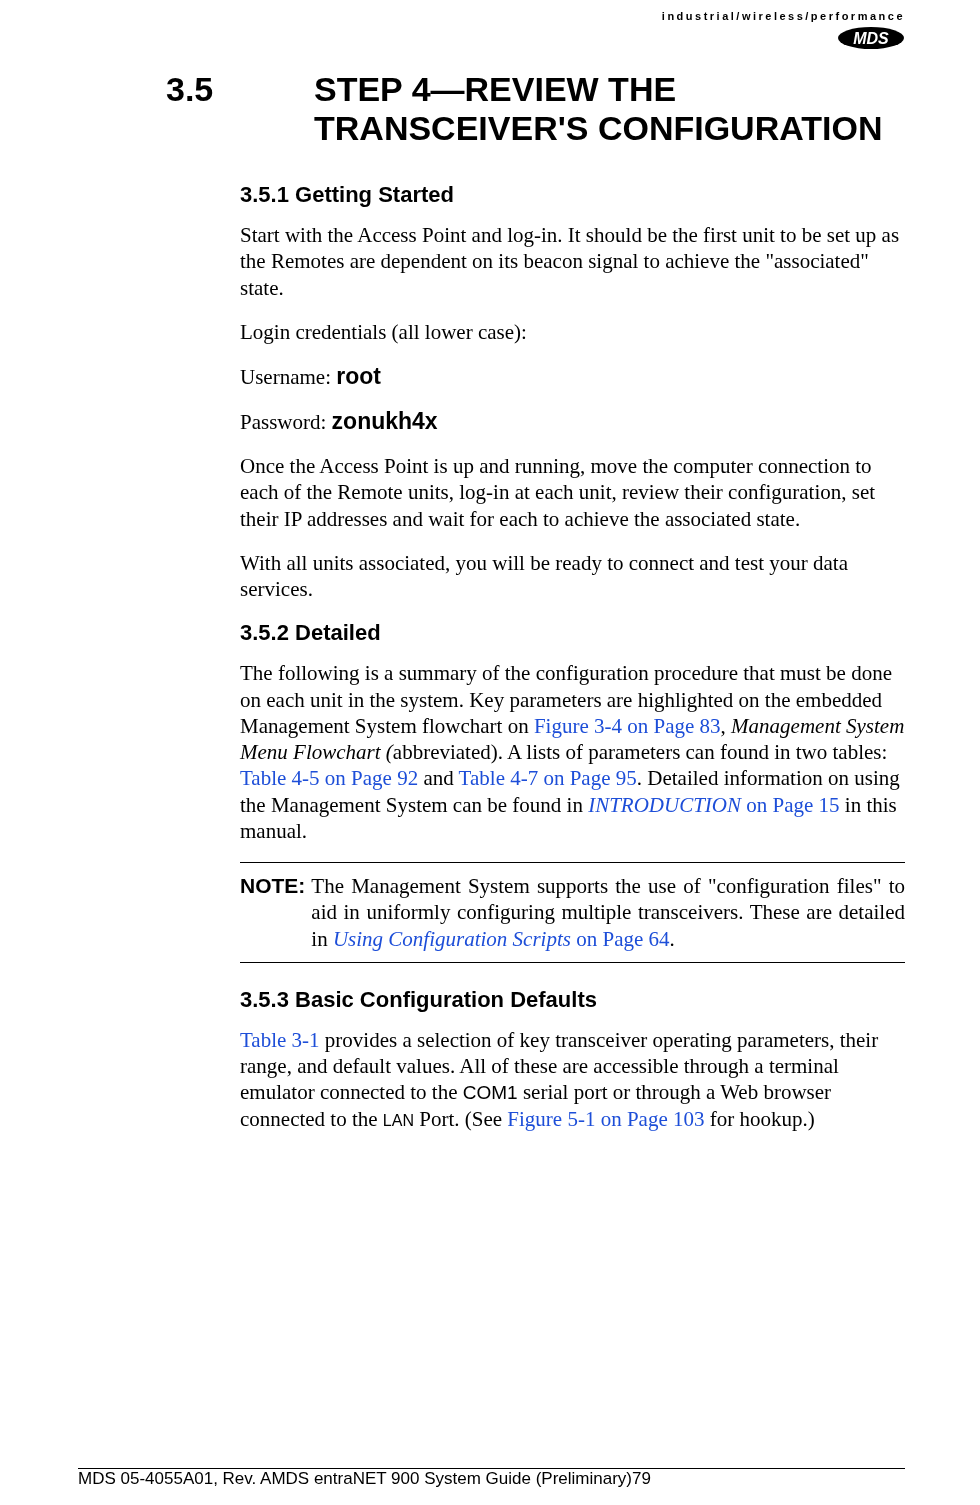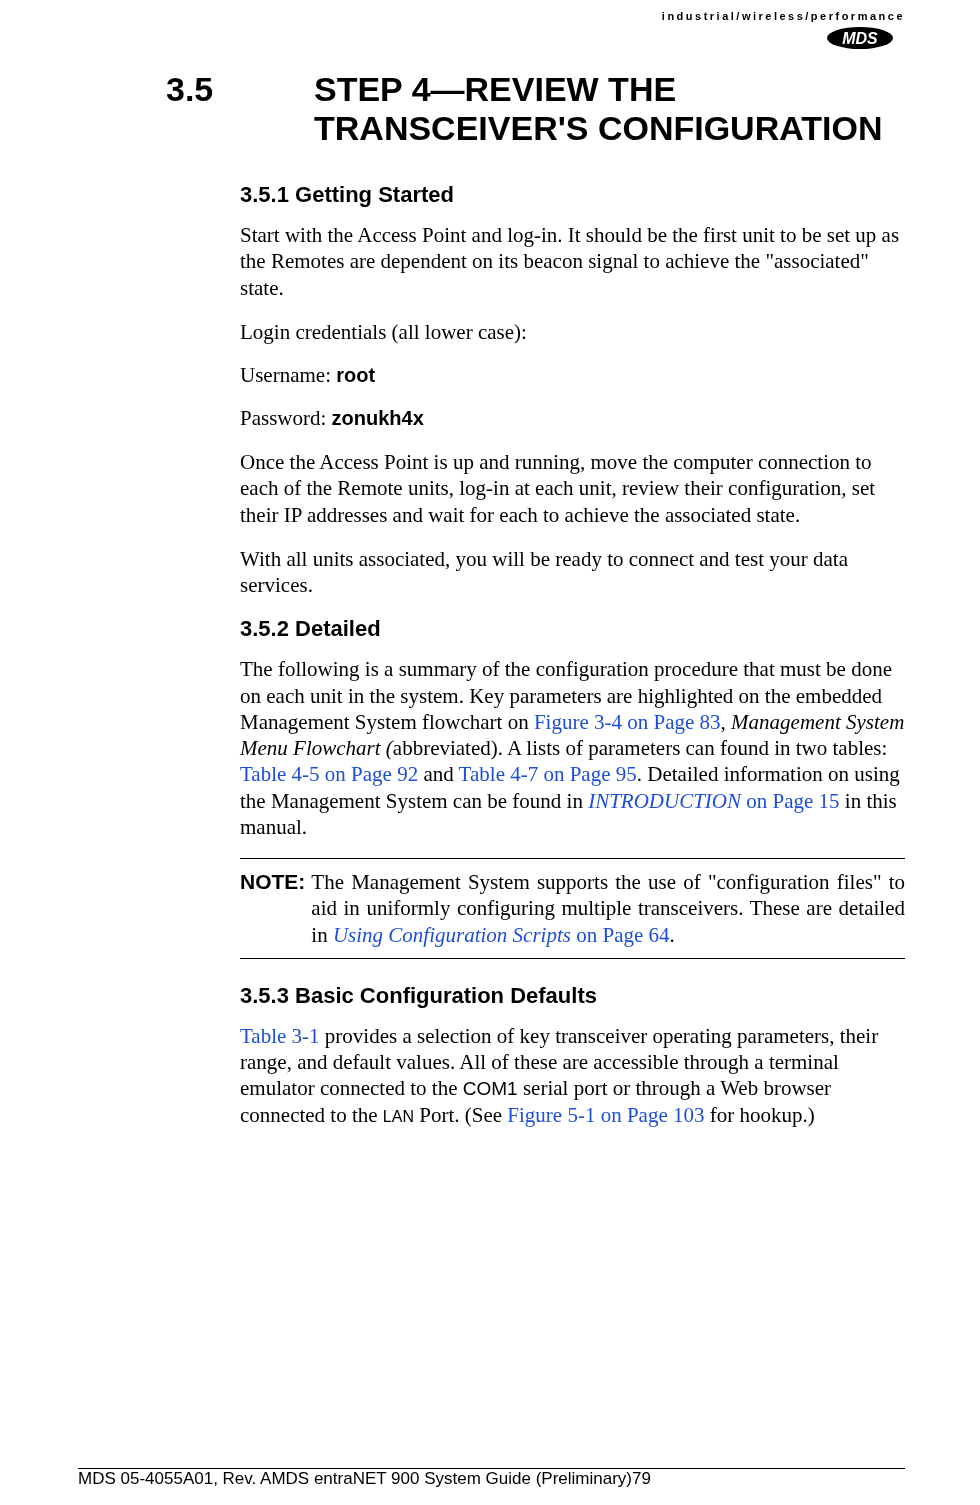--- a/index.html
+++ b/index.html
@@ -16,21 +16,21 @@
       top: 10px;
       right: 75px;
       font-family: Arial, Helvetica, sans-serif;
       font-size: 11px;
       font-weight: bold;
       letter-spacing: 2.5px;
     }
     .mds-logo {
       position: absolute;
       top: 26px;
-      right: 86px;
+      right: 75px;
       text-decoration: underline;
     }
     .mds-logo svg {
       width: 68px;
       height: 24px;
     }
     .content {
       position: absolute;
       top: 70px;
       left: 240px;
@@ -51,21 +51,21 @@
       font-weight: bold;
       font-size: 22px;
       margin-bottom: 14px;
     }
     .body-text {
       font-size: 21px;
       line-height: 1.25;
       margin-bottom: 18px;
     }
     .cred-line { font-size: 21px; margin-bottom: 18px; }
-    .code-text { font-family: Arial, Helvetica, sans-serif; font-weight: bold; font-size: 20px; }
+    .code-text { font-family: Arial, Helvetica, sans-serif; font-weight: bold; font-size: 23px; }
     .italic { font-style: italic; }
     .xref { color: #1d4ed8; }
     .note-block {
       border-top: 1.5px solid #000;
       border-bottom: 1.5px solid #000;
       padding: 10px 0 10px 0;
       margin-bottom: 24px;
       font-size: 21px;
       line-height: 1.25;
       display: flex;

